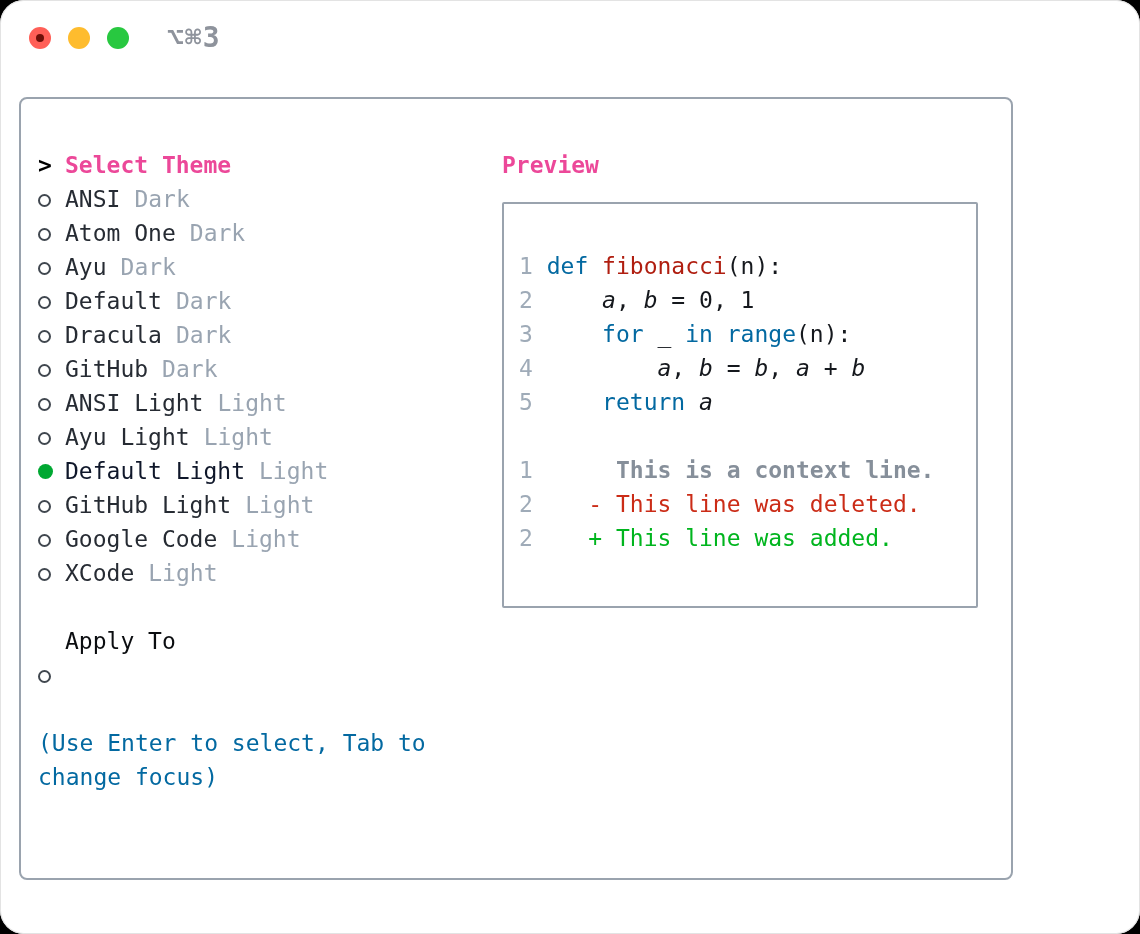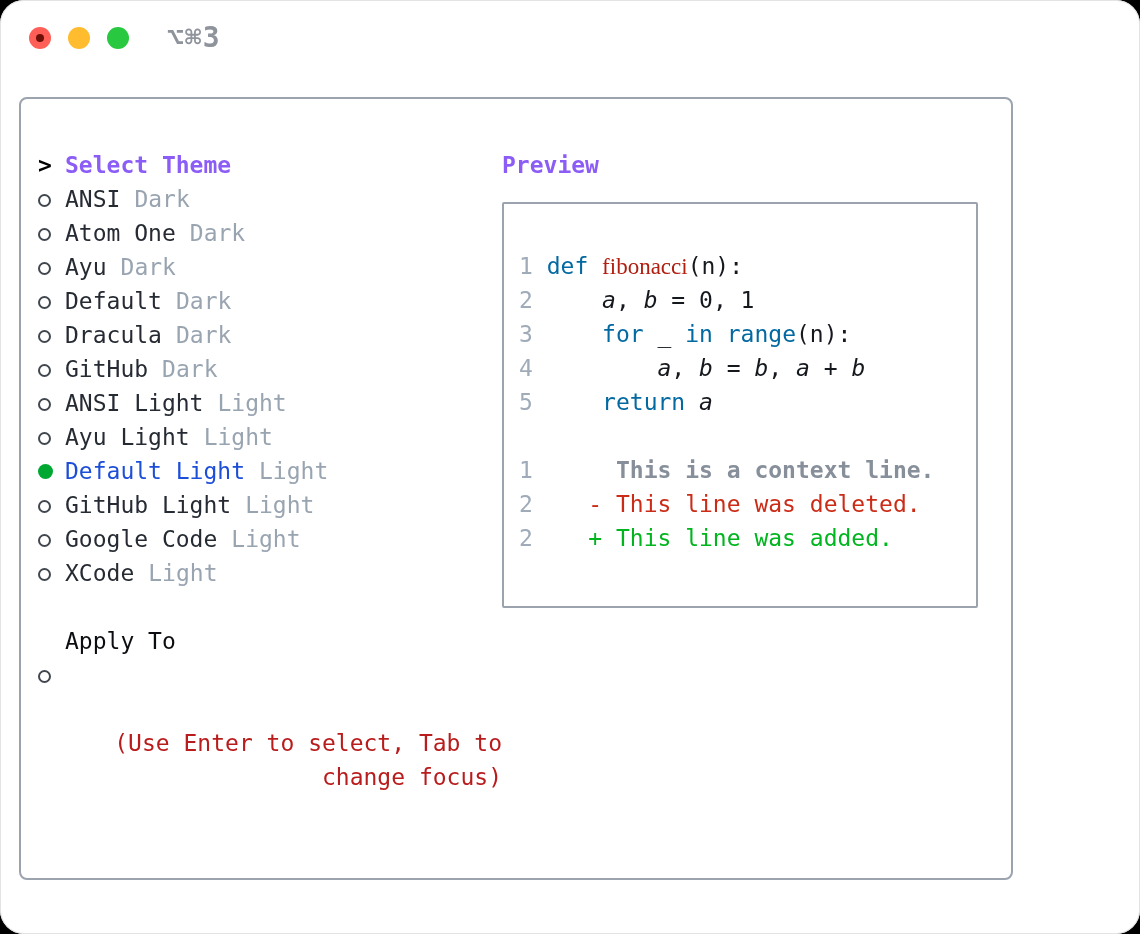--- a/index.html
+++ b/index.html
@@ -34,38 +34,38 @@
   .marker{display:inline-block;width:27px;vertical-align:top;}
   .cursor{font-weight:bold;color:#000;}
   .ring{
     display:inline-block;width:13px;height:13px;box-sizing:border-box;
     border:2px solid #40474f;border-radius:50%;margin-top:9px;
   }
   .dotsel{
     display:inline-block;width:15px;height:15px;border-radius:50%;
     background:#00a832;margin-top:8px;
   }
-  .h-bold{font-weight:bold;color:#8b5cf6;}
+  .h-bold{font-weight:bold;color:#ec4899;}
   .h-plain{color:#0b0d10;}
   .t-name{color:#262b33;}
   .t-variant{color:#99a4b1;margin-left:14px;}
-  .theme-row.selected .t-name{color:#1d4ed8;}
+  .theme-row.selected .t-name{color:#0f172a;}
   .apply-row .t-name{color:#262b33;}
   .apply-row.selected .t-name{color:#00a832;}
-  .footer-line{color:#b91c1c;text-align:right;}
+  .footer-line{color:#0369a1;}
   
   .preview-box{
     margin-top:20px;width:476px;height:406px;box-sizing:border-box;
     border:2px solid #9aa3ae;border-radius:2px;
     padding:45px 0 0 15px;overflow:hidden;
   }
   .code-line{height:34px;line-height:34px;font-size:23px;white-space:pre;}
   .ln{color:#9fabb8;}
   .kw{color:#0369a1;}
-  .fn{color:#b01e10;font-family:Liberation Serif, serif;}
+  .fn{color:#b01e10;}
   .pl{color:#15181d;}
   .var{color:#15181d;font-style:italic;}
   .ctx{color:#868f9a;font-weight:bold;}
   .del{color:#cb2c17;}
   .add{color:#00b51e;}
 </style>
 </head>
 <body>
 
 <div class="window">

